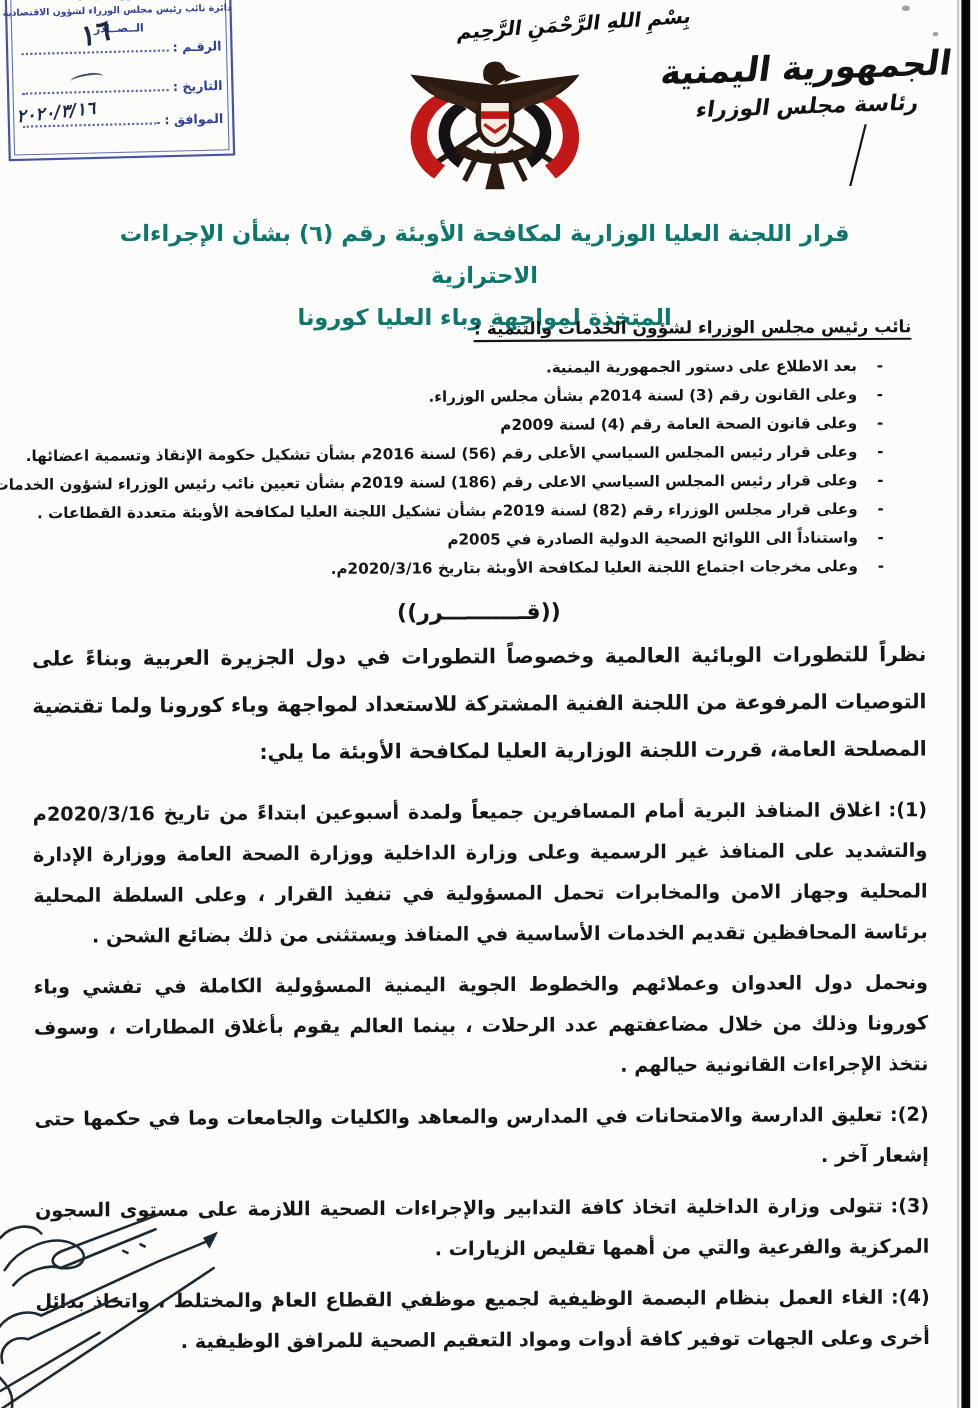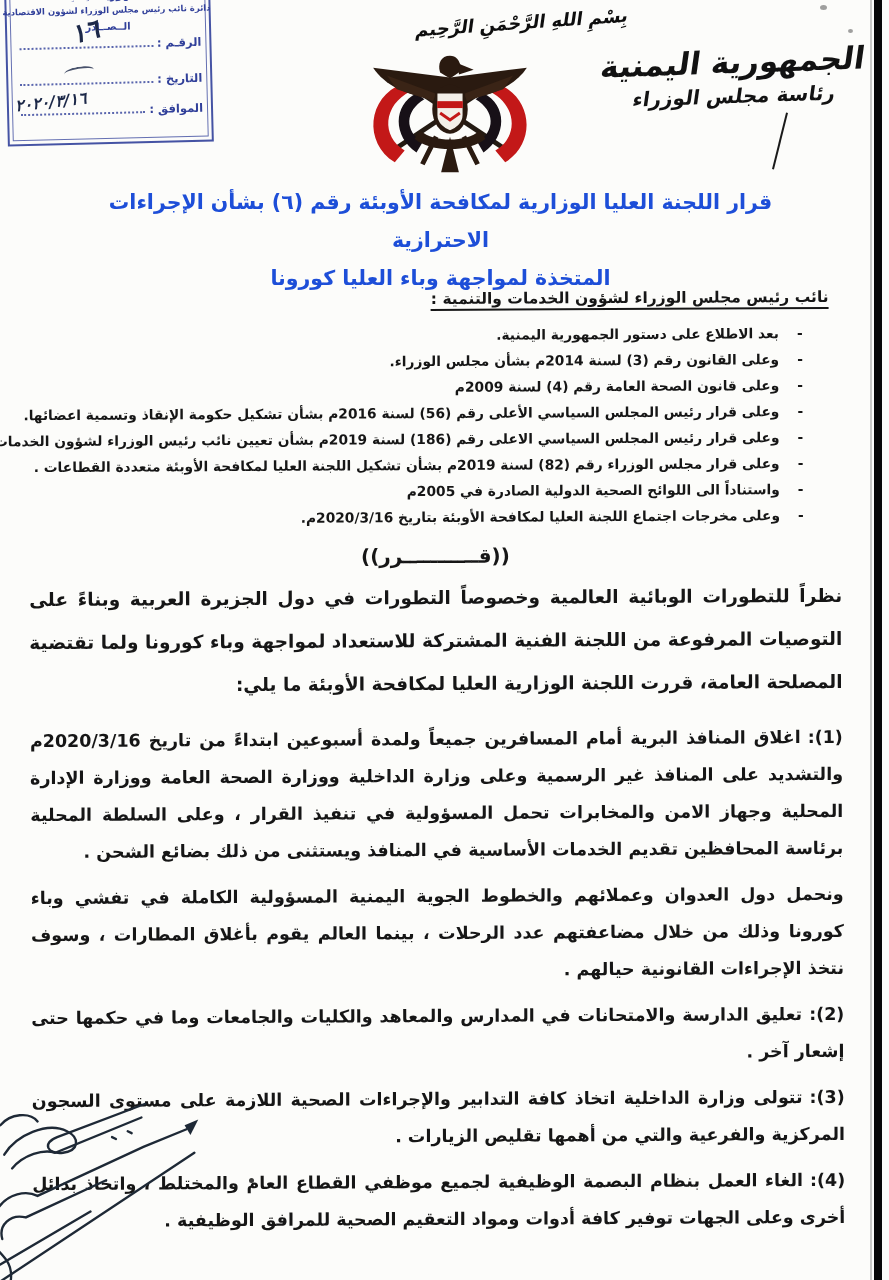--- a/index.html
+++ b/index.html
@@ -43,22 +43,22 @@
     transform:rotate(-4deg) skewX(-12deg);letter-spacing:-1px;white-space:nowrap;
   }
   .emblem{position:absolute;top:44px;left:358px;}
   .rep-callig{position:absolute;top:44px;right:24px;width:262px;text-align:center;direction:rtl;}
   .rep1{font-size:31px;font-weight:700;transform:rotate(-2deg) skewX(-10deg);white-space:nowrap;color:#121212;}
   .rep2{font-size:20px;font-weight:700;margin-top:4px;transform:rotate(-2deg) skewX(-10deg);white-space:nowrap;color:#121212;}
   .flourish{position:absolute;top:112px;right:108px;width:2px;height:58px;background:#1a1a1a;transform:rotate(14deg);}
 
   
   .title{
-    position:absolute;top:183px;left:58px;right:66px;text-align:center;direction:rtl;
-    font-weight:700;font-size:20.5px;line-height:38px;color:#1d4ed8;
+    position:absolute;top:193px;left:58px;right:66px;text-align:center;direction:rtl;
+    font-weight:700;font-size:20.5px;line-height:38px;color:#0f766e;
   }
 
   
   .content{
     position:absolute;top:289px;right:46px;left:30px;direction:rtl;
     font-weight:700;color:#161616;transform:rotate(-.3deg);
   }
   .addr{display:inline-block;font-size:15.5px;border-bottom:2px solid #161616;
         padding-bottom:1px;margin-right:12px;white-space:nowrap;}
   .preamble{list-style:none;margin:11px 0 0;padding:0 38px 0 0;}

